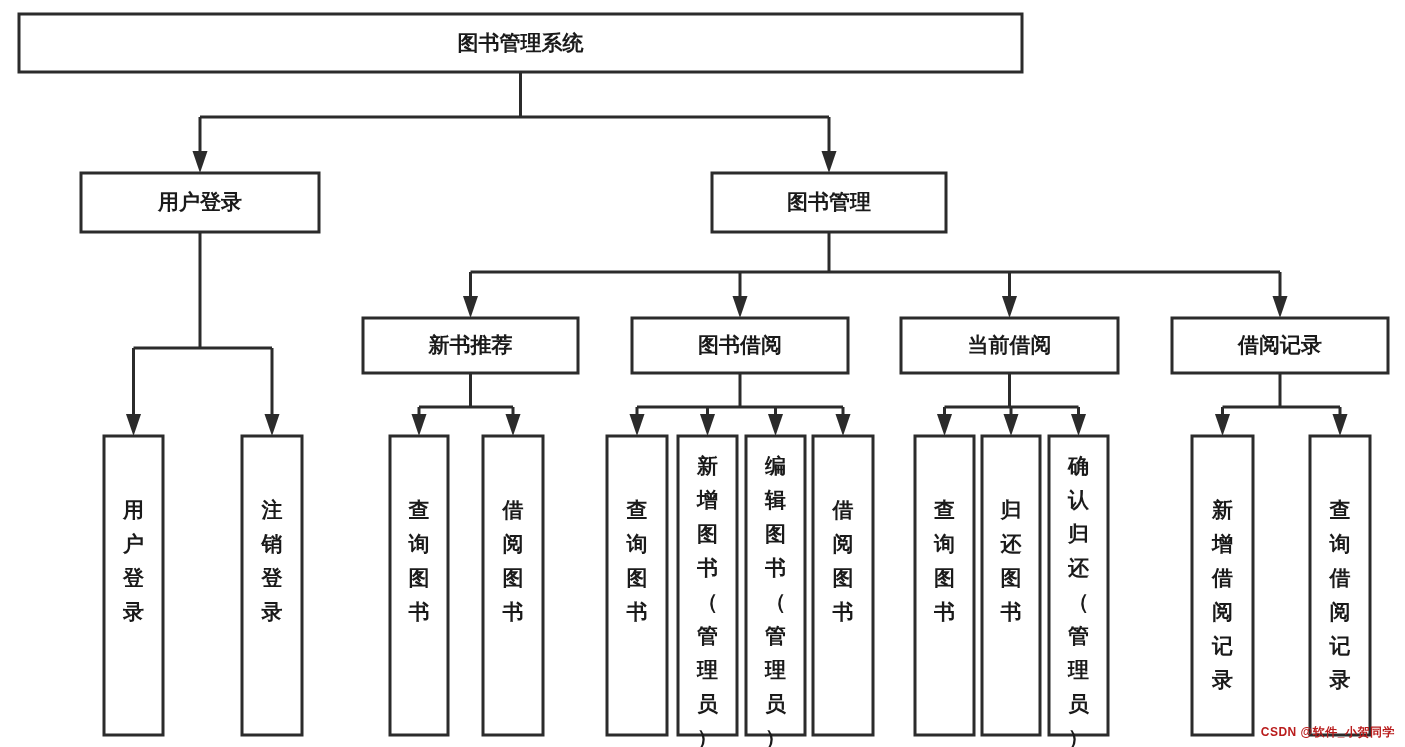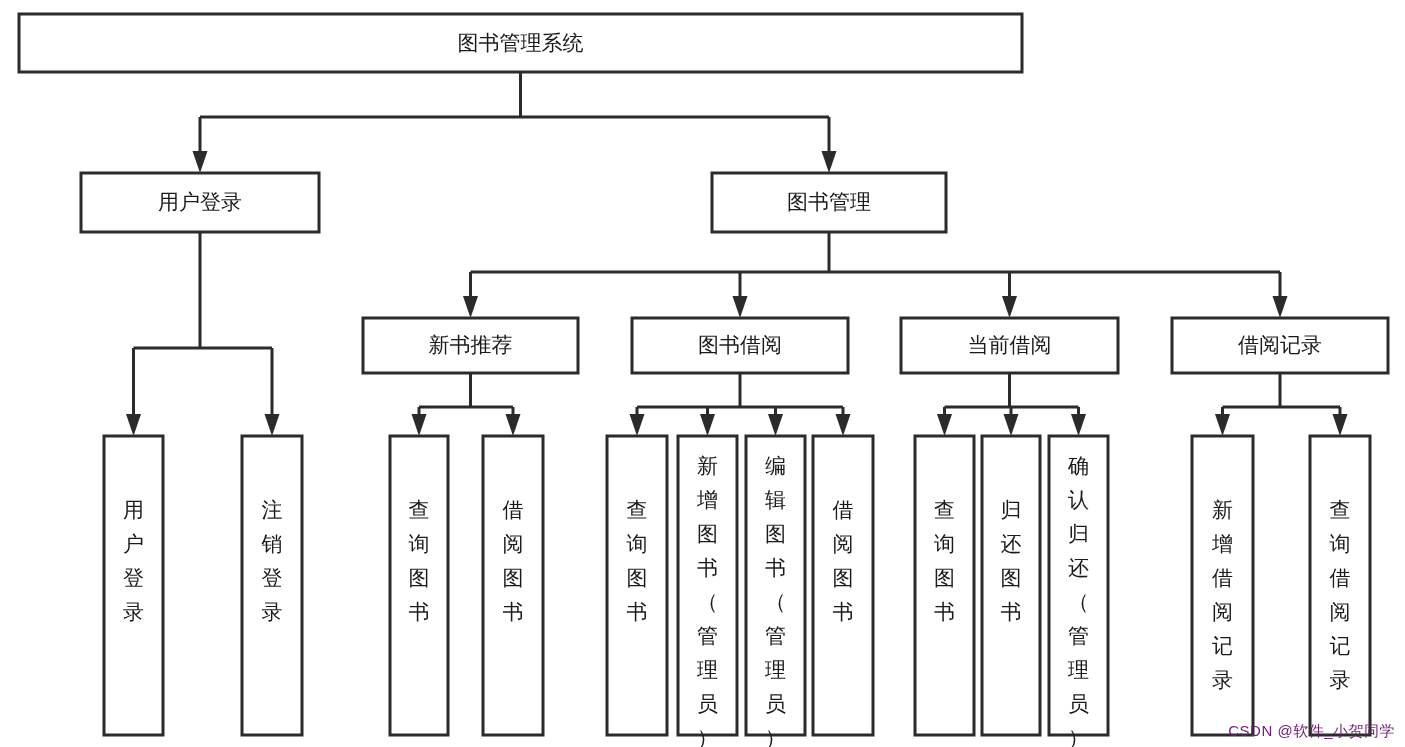--- a/index.html
+++ b/index.html
@@ -13,20 +13,21 @@
     height: 747px;
     font-family: "Liberation Sans", "DejaVu Sans", sans-serif;
     position: relative;
     overflow: hidden;
   }
   #diagram-root {
     position: relative;
     width: 1405px;
     height: 747px;
     background: #ffffff;
+    font-weight: bold;
   }
   svg#diagram-svg {
     position: absolute;
     left: 0;
     top: 0;
     width: 1405px;
     height: 747px;
     display: block;
   }
   .node-box {
@@ -58,22 +59,22 @@
     fill: #1a1a1a;
     text-anchor: middle;
     dominant-baseline: middle;
     white-space: pre;
   }
   .watermark-text {
     position: absolute;
     right: 10px;
     bottom: 6px;
     font-family: "Liberation Sans", "DejaVu Sans", sans-serif;
-    font-size: 15px;
-    color: #701a75;
+    font-size: 12px;
+    color: #b91c1c;
     letter-spacing: 0.5px;
     user-select: none;
     white-space: nowrap;
   }
 </style>
 </head>
 <body>
 
 <div id="diagram-root">
   <svg id="diagram-svg" viewBox="0 0 1405 747">

